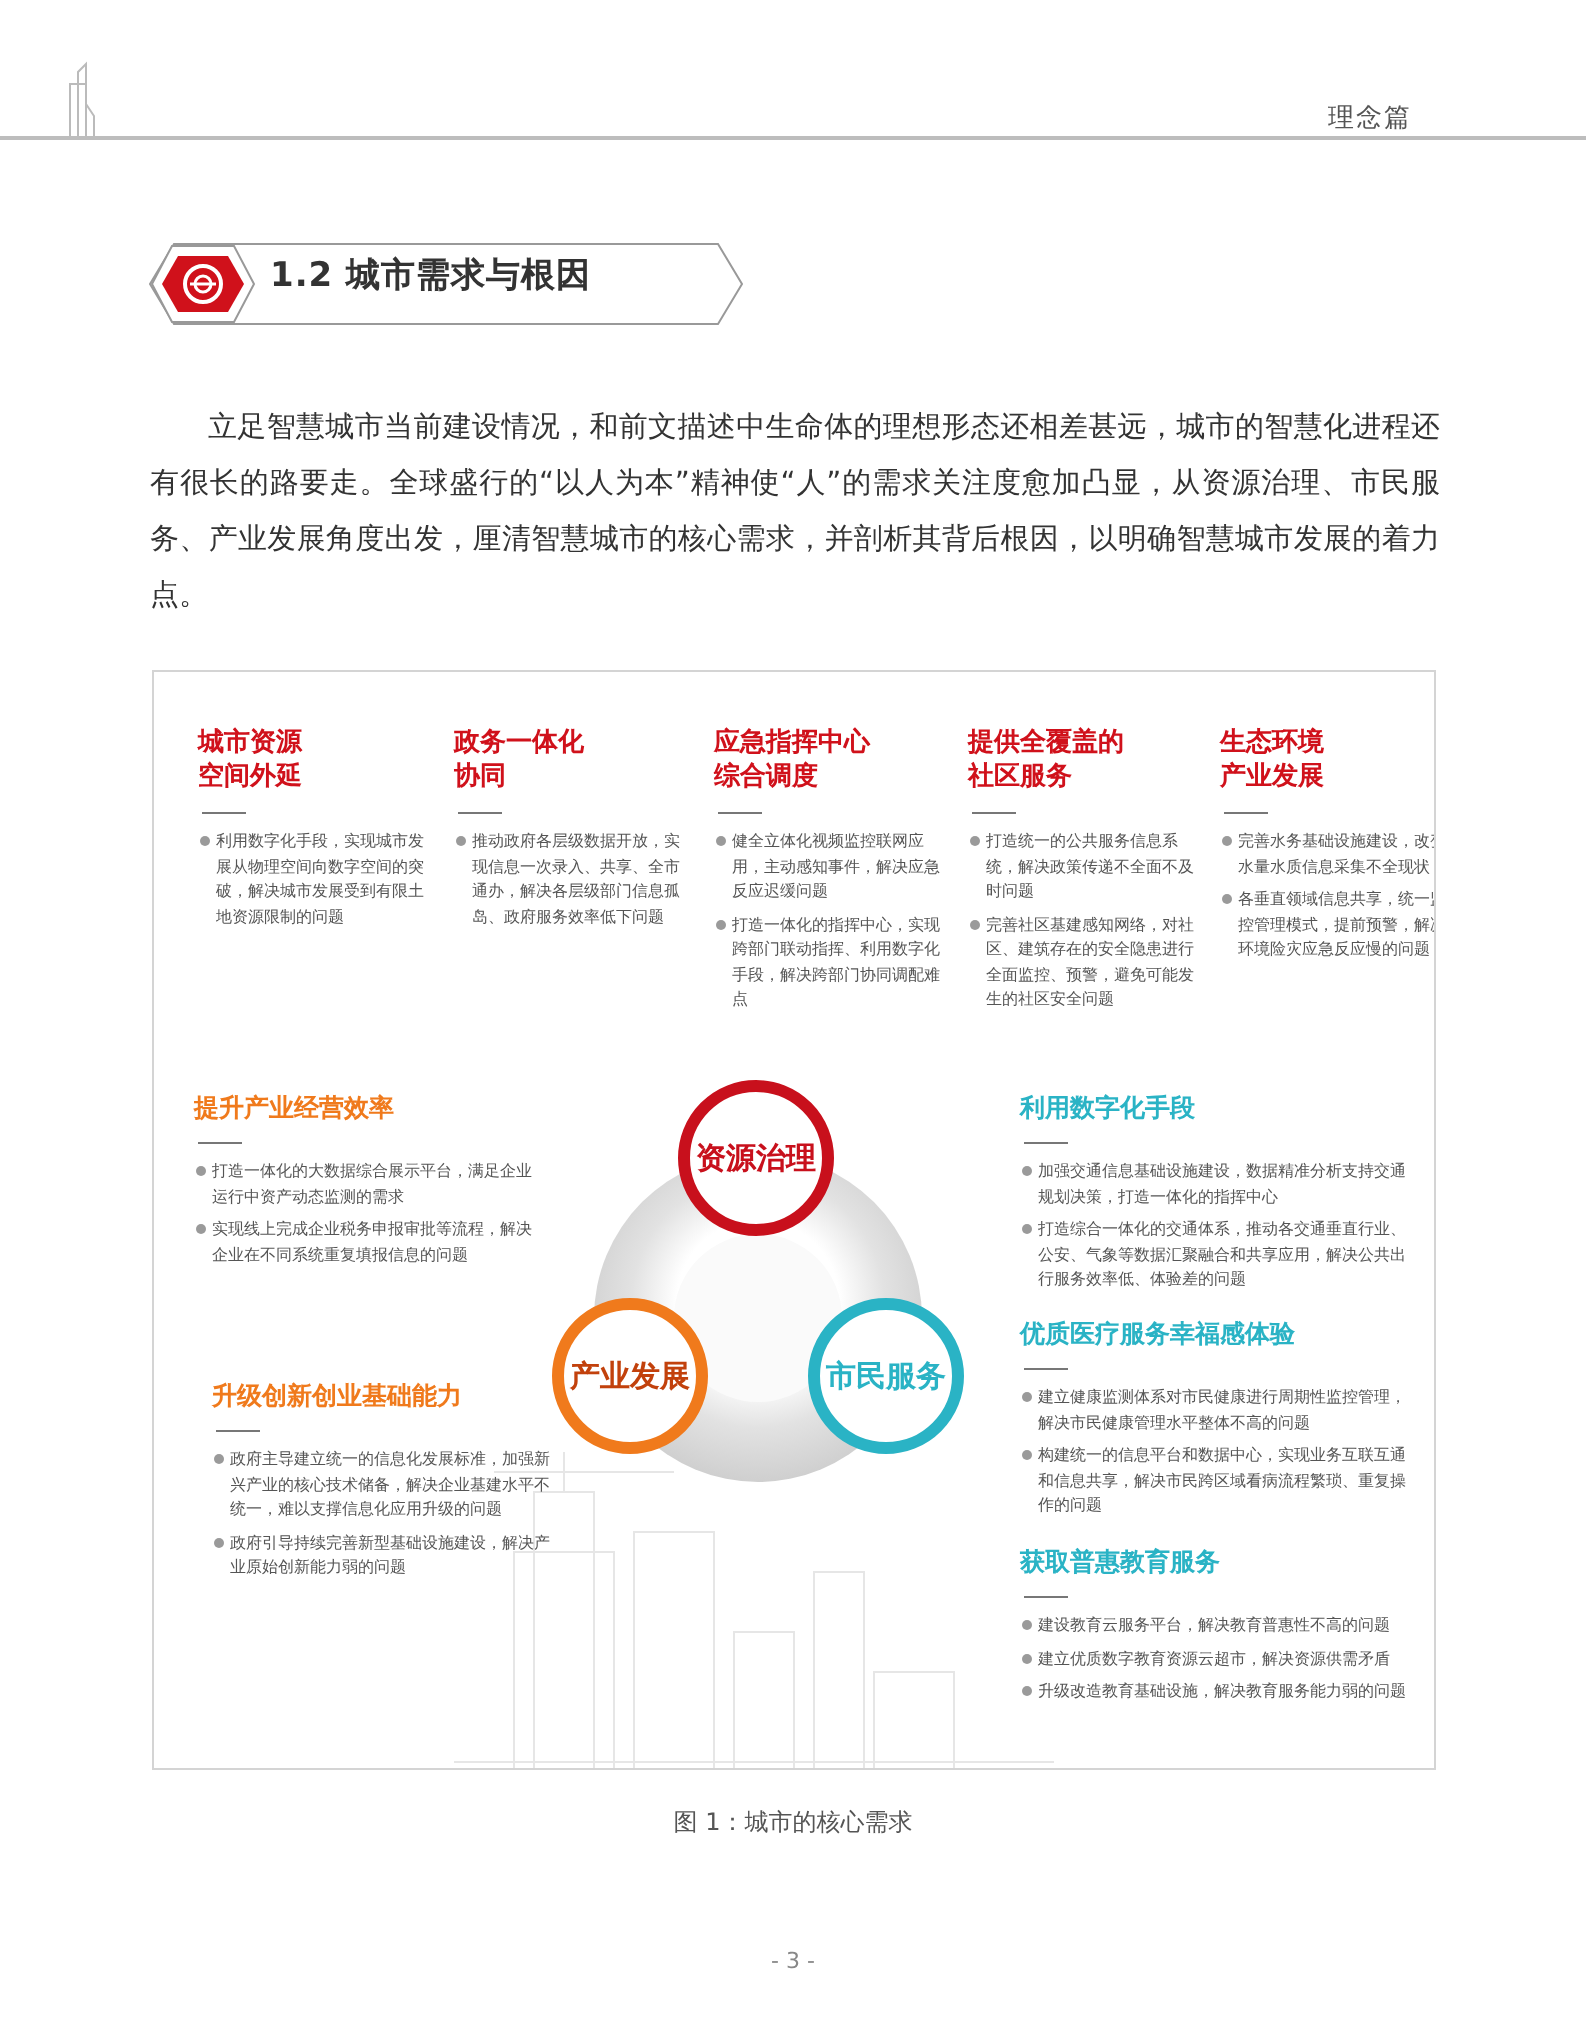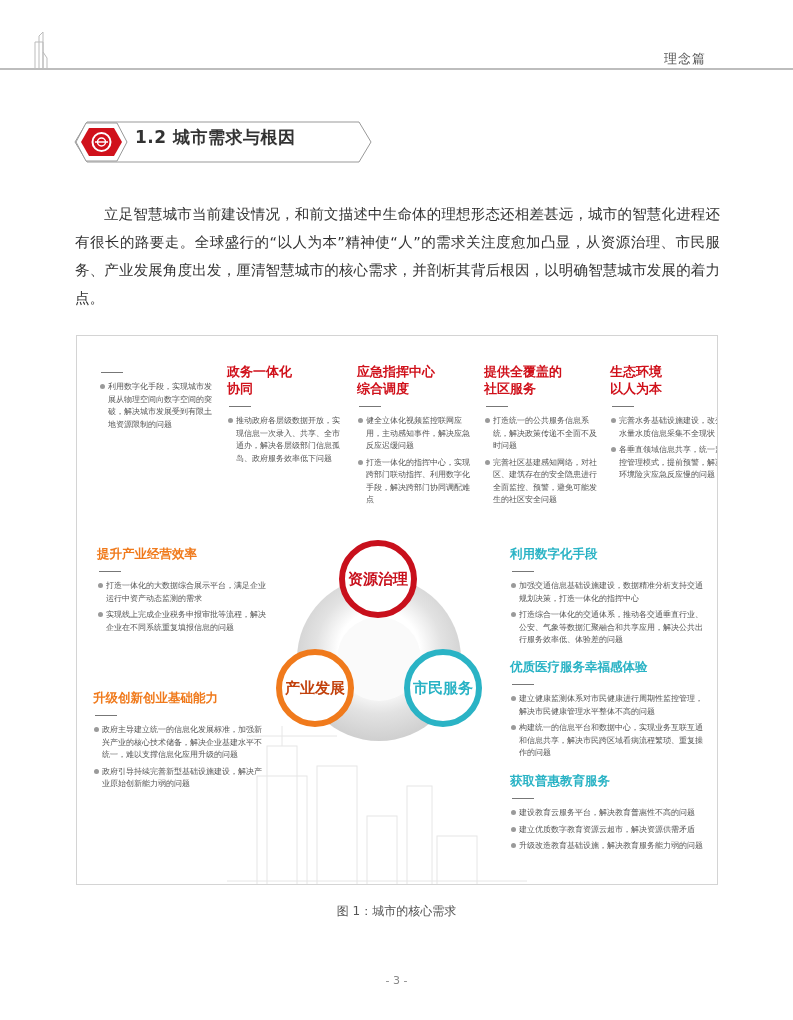--- a/index.html
+++ b/index.html
@@ -72,20 +72,22 @@
         <line x1="20" y1="10" x2="110" y2="10"></line>
       <rect x="90" y="40" width="40" height="120"></rect>
         <rect x="140" y="90" width="30" height="70"></rect>
       <rect x="180" y="60" width="25" height="100"></rect>
         <rect x="210" y="110" width="40" height="50"></rect>
       <line x1="0" y1="155" x2="300" y2="155"></line>
     </g>
   </svg>
 
   <div class="col" style="left:22px">
+    <div class="col-title" style="white-space:pre-line">城市资源
+空间外延</div>
     <div class="rule"></div>
     <div class="bullet">利用数字化手段，实现城市发展从物理空间向数字空间的突破，解决城市发展受到有限土地资源限制的问题</div>
   </div>
   <div class="col" style="left:150px">
     <div class="col-title" style="white-space:pre-line">政务一体化
 协同</div>
     <div class="rule"></div>
     <div class="bullet">推动政府各层级数据开放，实现信息一次录入、共享、全市通办，解决各层级部门信息孤岛、政府服务效率低下问题</div>
   </div>
   <div class="col" style="left:280px">
@@ -97,33 +99,33 @@
   </div>
   <div class="col" style="left:407px">
     <div class="col-title" style="white-space:pre-line">提供全覆盖的
 社区服务</div>
     <div class="rule"></div>
     <div class="bullet">打造统一的公共服务信息系统，解决政策传递不全面不及时问题</div>
     <div class="bullet">完善社区基建感知网络，对社区、建筑存在的安全隐患进行全面监控、预警，避免可能发生的社区安全问题</div>
   </div>
   <div class="col" style="left:533px">
     <div class="col-title" style="white-space:pre-line">生态环境
-以人为本</div>
+产业发展</div>
     <div class="rule"></div>
     <div class="bullet">完善水务基础设施建设，改变水量水质信息采集不全现状</div>
     <div class="bullet">各垂直领域信息共享，统一监控管理模式，提前预警，解决环境险灾应急反应慢的问题</div>
   </div>
 
   <div class="block" style="left:20px;top:210px;width:175px">
     <div class="block-title orange">提升产业经营效率</div>
     <div class="rule"></div>
     <div class="bullet">打造一体化的大数据综合展示平台，满足企业运行中资产动态监测的需求</div>
     <div class="bullet">实现线上完成企业税务申报审批等流程，解决企业在不同系统重复填报信息的问题</div>
   </div>
-  <div class="block" style="left:16px;top:354px;width:175px">
+  <div class="block" style="left:29px;top:354px;width:175px">
     <div class="block-title orange">升级创新创业基础能力</div>
     <div class="rule"></div>
     <div class="bullet">政府主导建立统一的信息化发展标准，加强新兴产业的核心技术储备，解决企业基建水平不统一，难以支撑信息化应用升级的问题</div>
     <div class="bullet">政府引导持续完善新型基础设施建设，解决产业原始创新能力弱的问题</div>
   </div>
 
   <div class="block" style="left:433px;top:210px;width:195px">
     <div class="block-title teal">利用数字化手段</div>
     <div class="rule"></div>
     <div class="bullet">加强交通信息基础设施建设，数据精准分析支持交通规划决策，打造一体化的指挥中心</div>

